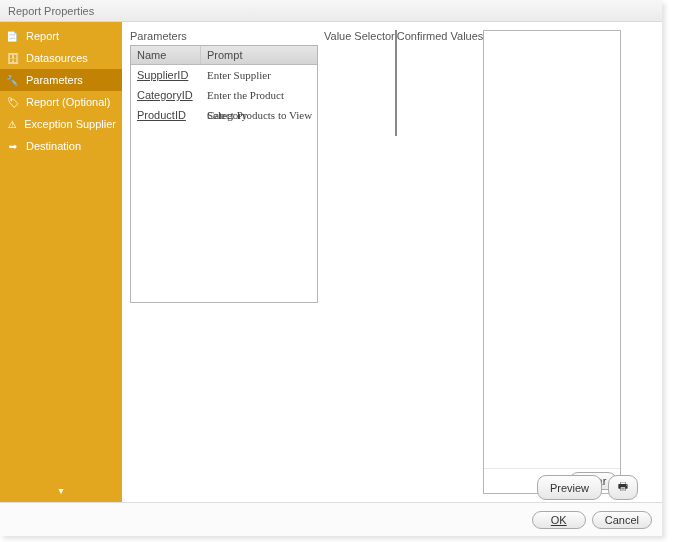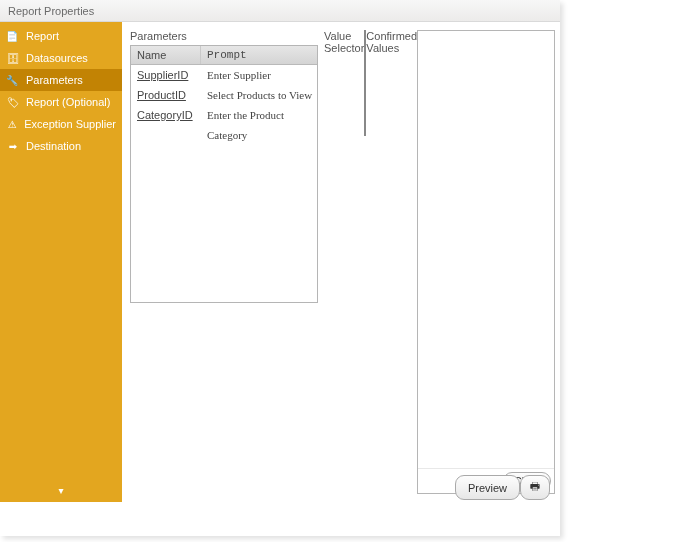--- a/index.html
+++ b/index.html
@@ -84,21 +84,21 @@
   }
   .grid-head {
     background: linear-gradient(#e6e6e6, #d4d4d4);
     color: #4a4a4a;
     display: flex;
     height: 19px;
     line-height: 19px;
     border-bottom: 1px solid #b9b9b9;
   }
   .grid-head .c1 { width: 70px; padding-left: 6px; border-right: 1px solid #c9c9c9; }
-  .grid-head .c2 { flex: 1; padding-left: 6px; font-family: Liberation Mono, monospace; }
+  .grid-head .c2 { flex: 1; padding-left: 6px; }
   .grid-row {
     display: flex;
     height: 20px;
     line-height: 20px;
     color: #444;
     cursor: pointer;
   }
   .grid-row .c1 { width: 70px; padding-left: 6px; text-decoration: underline; }
   .grid-row .c2 { flex: 1; padding-left: 6px; font-family: Liberation Serif, serif; }
 
@@ -144,26 +144,27 @@
     background: #fbfbfb;
     border-top: 1px solid #ddd;
     display: flex;
     justify-content: flex-end;
     align-items: center;
     padding: 0 10px;
     gap: 6px;
   }
   .footer-top-row {
     position: absolute;
-    right: 10px;
+    right: 24px;
     bottom: 36px;
     display: flex;
+    gap: 6px;
   }
   .window {
-    position:absolute; top:0; left:0; width:560px; height:536px;
+    position:absolute; top:0; left:0; width:662px; height:536px;
     background:#fff;
     box-shadow: 3px 3px 5px rgba(0,0,0,0.12);
   }
   .ok-underline { text-decoration: underline; text-decoration-color:#333; }
 </style>
 </head>
 <body>
 
 <div class="window">
 
@@ -209,26 +210,26 @@
         <div class="param-box">
           <div class="grid-head">
             <div class="c1">Name</div>
             <div class="c2">Prompt</div>
           </div>
           <div class="grid-row">
             <div class="c1">SupplierID</div>
             <div class="c2">Enter Supplier</div>
           </div>
           <div class="grid-row">
+            <div class="c1">CategoryID</div>
+            <div class="c2">Enter the Product Category</div>
+          </div>
+          <div class="grid-row">
             <div class="c1">ProductID</div>
             <div class="c2">Select Products to View</div>
-          </div>
-          <div class="grid-row">
-            <div class="c1">CategoryID</div>
-            <div class="c2">Enter the Product Category</div>
           </div>
         </div>
       </div>
 
       <div class="col-right">
         <div class="section-label">Value Selector</div>
         <div class="value-selector"></div>
 
         <div class="section-label">Confirmed Values</div>
         <div class="confirmed-box">
@@ -242,14 +243,20 @@
     </div>
   </div>
 
   <div class="footer-top-row">
     <button class="btn">Preview</button>
     <button class="btn icon-only">
       <span>🖶</span>
     </button>
   </div>
 
+  <div class="footer">
+    <button class="btn">
+      <span class="ok-underline">OK</span>
+    </button>
+    <button class="btn">Cancel</button>
+  </div>
 
 </div>
 
 </body></html>

